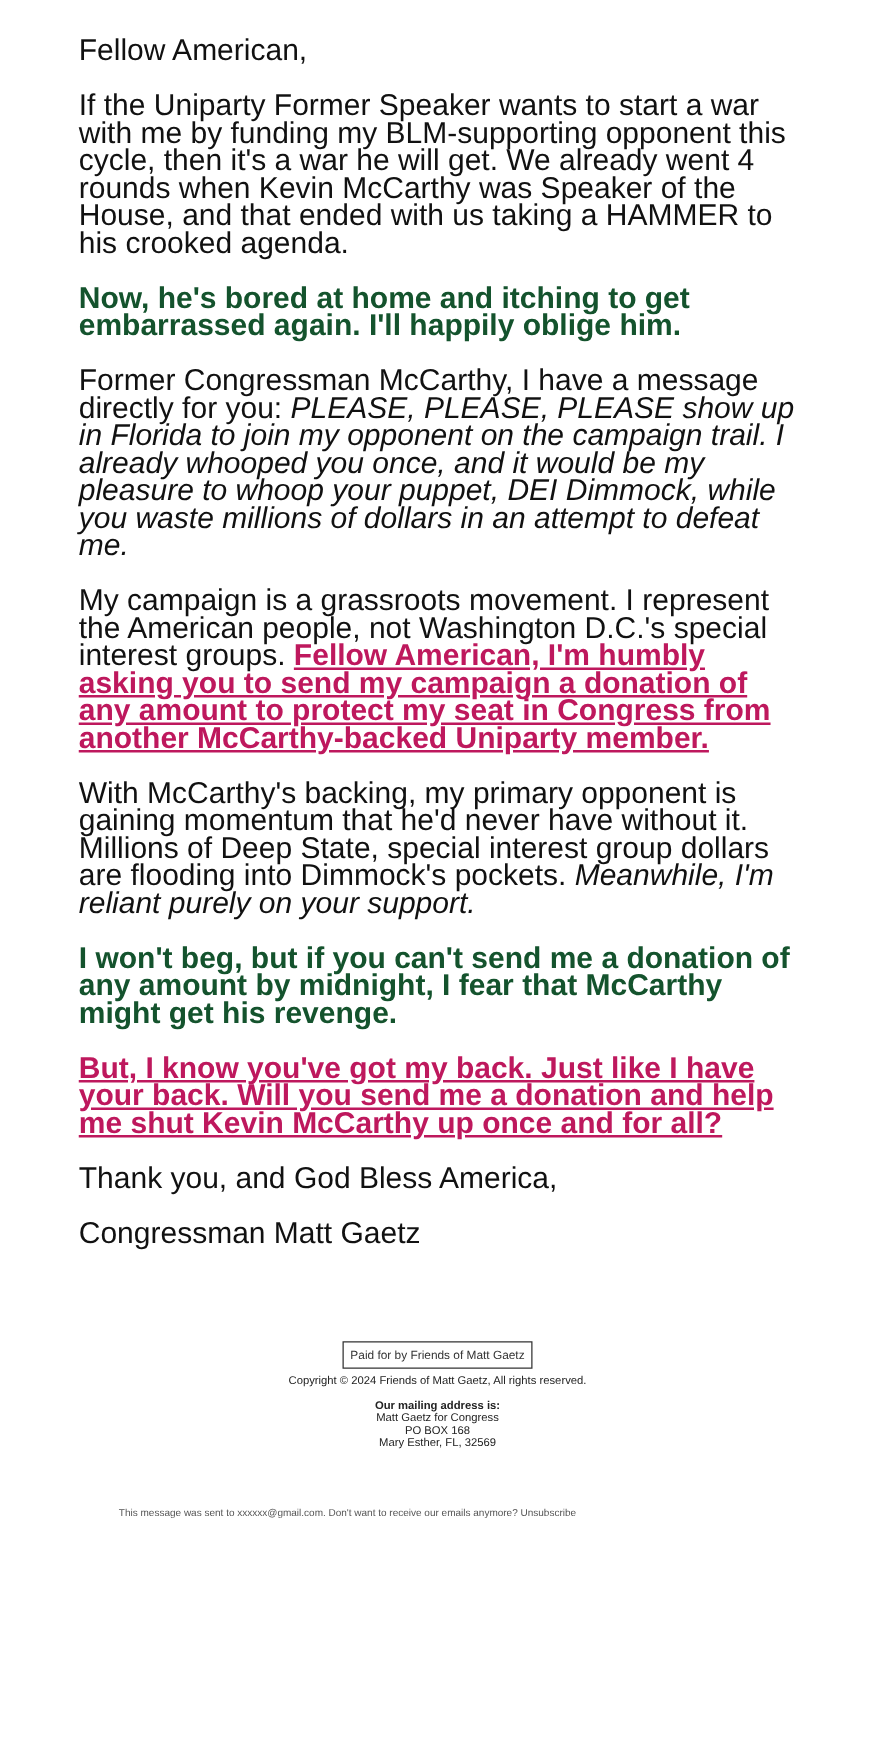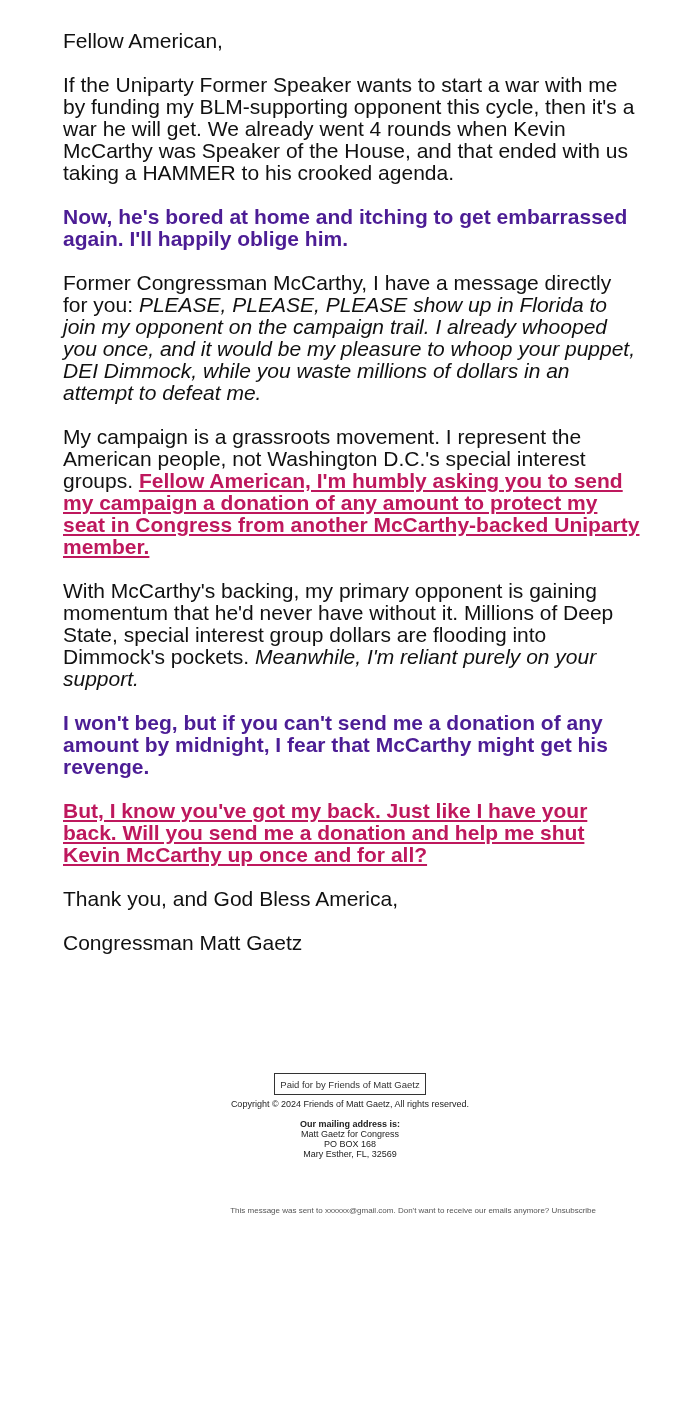--- a/index.html
+++ b/index.html
@@ -13,27 +13,27 @@
       position: relative;
       overflow: hidden;
       font-family: "Liberation Sans", sans-serif;
       color: #111111;
     }
     .email-body {
       position: absolute;
       left: 63px;
       top: 30px;
       width: 578px;
-      font-size: 21px;
+      font-size: 24px;
       line-height: 22px;
     }
     .email-body p {
       margin: 0 0 22px 0;
     }
-    .bold { font-weight: bold; color: #4c1d95; }
+    .bold { font-weight: bold; color: #14532d; }
     .italic { font-style: italic; }
     a.cta {
       color: #be185d;
       font-weight: bold;
       text-decoration: underline;
     }
     .footer {
       position: absolute;
       left: 0;
       top: 1073px;
@@ -53,25 +53,24 @@
       margin-bottom: 4px;
     }
     .footer .line { display: block; }
     .footer .addr-block { margin-top: 10px; text-align: center; }
     .footer .addr-title { font-weight: bold; }
     .unsub-line {
       position: absolute;
       left: 0;
       top: 1206px;
       width: 556px;
-      text-align: right;
+      text-align: center;
       font-size: 8px;
       line-height: 10px;
       color: #555;
-      padding-left: 40px;
     }
     .unsub-line a { color: #555; text-decoration: none; }
   </style>
 </head>
 <body>
 
 <div class="email-body">
   <p>Fellow American,</p>
 
   <p>If the Uniparty Former Speaker wants to start a war with me by funding my BLM-supporting opponent this cycle, then it's a war he will get. We already went 4 rounds when Kevin McCarthy was Speaker of the House, and that ended with us taking a HAMMER to his crooked agenda.</p>

